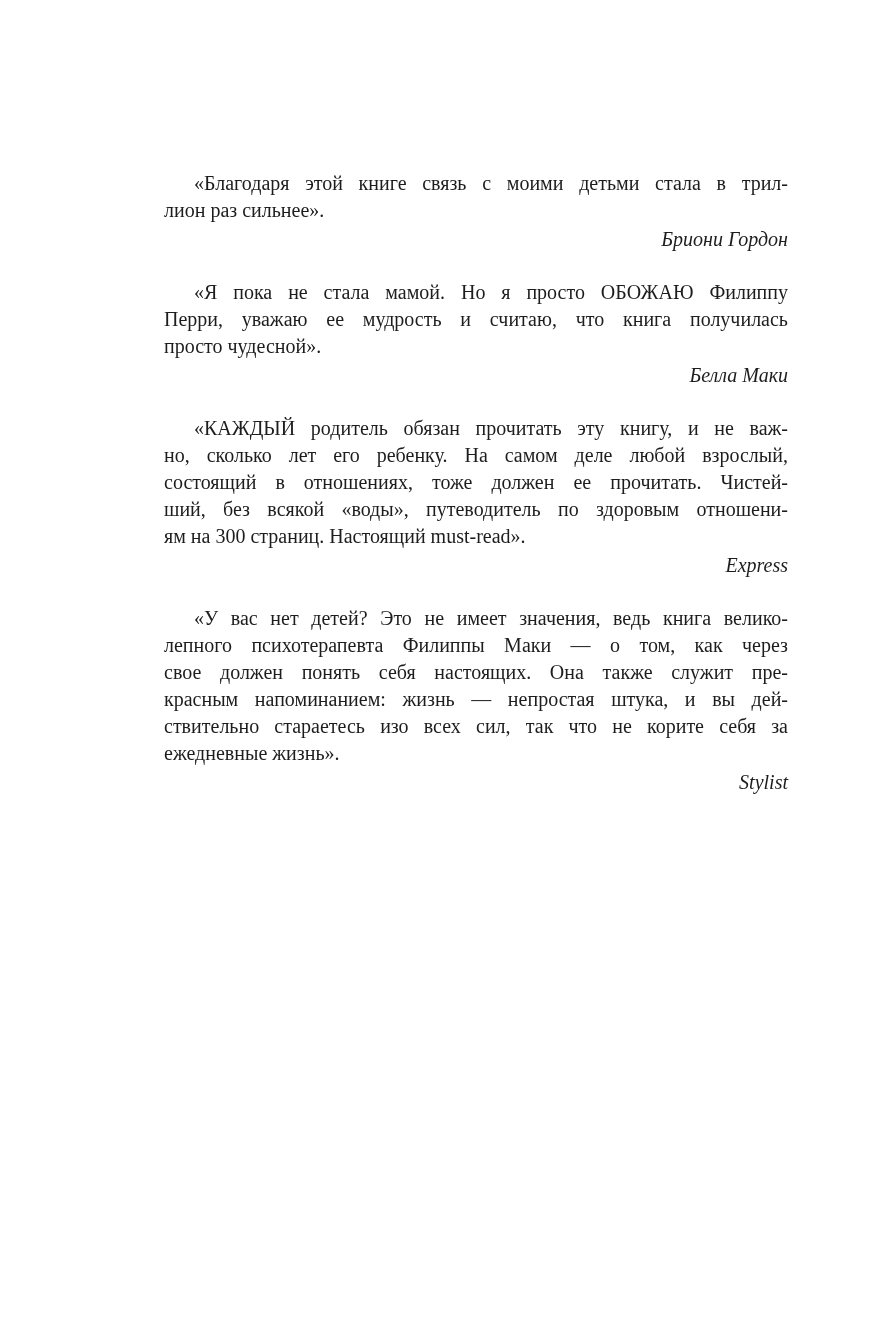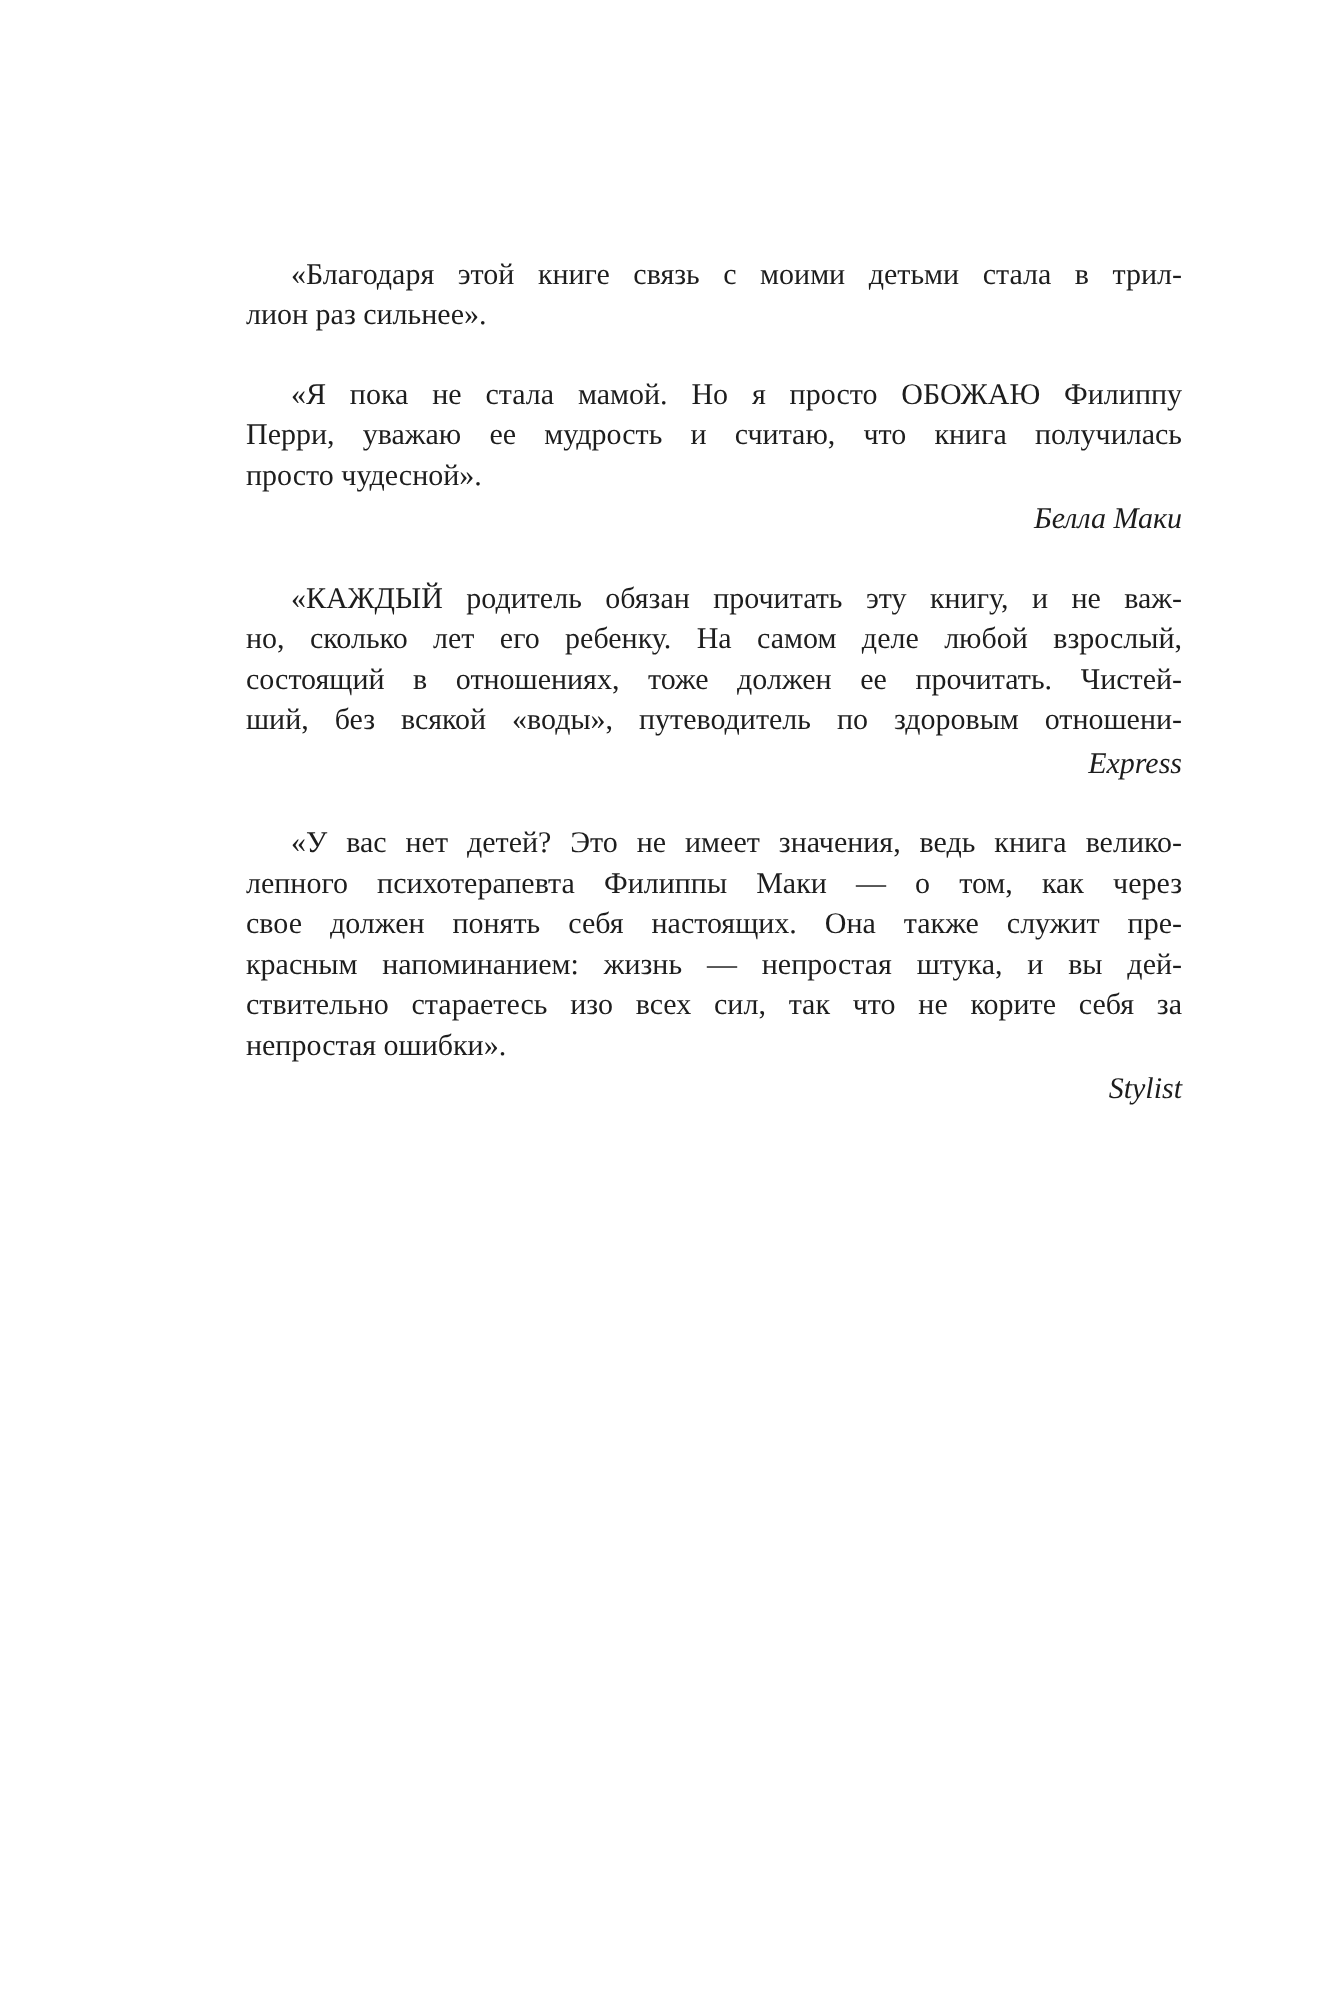--- a/index.html
+++ b/index.html
@@ -50,46 +50,48 @@
 </head>
 <body>
 
 <div class="page" style="background: rgb(255, 255, 255); color: rgb(29, 29, 29);">
   <div class="content" id="quotes-container">
   <div class="quote-block">
     <div class="quote-lines">
           <div class="quote-line first-line">«Благодаря этой книге связь с моими детьми стала в трил-</div>
           <div class="quote-line last-line">лион раз сильнее».</div>
         </div>
+    <div class="attribution">Бриони Гордон</div>
   </div>
 
   <div class="quote-block">
     <div class="quote-lines">
           <div class="quote-line first-line">«Я пока не стала мамой. Но я просто ОБОЖАЮ Филиппу</div>
           <div class="quote-line">Перри, уважаю ее мудрость и считаю, что книга получилась</div>
           <div class="quote-line last-line">просто чудесной».</div>
         </div>
     <div class="attribution">Белла Маки</div>
   </div>
 
   <div class="quote-block">
     <div class="quote-lines">
           <div class="quote-line first-line">«КАЖДЫЙ родитель обязан прочитать эту книгу, и не важ-</div>
           <div class="quote-line">но, сколько лет его ребенку. На самом деле любой взрослый,</div>
           <div class="quote-line">состоящий в отношениях, тоже должен ее прочитать. Чистей-</div>
           <div class="quote-line">ший, без всякой «воды», путеводитель по здоровым отношени-</div>
+          <div class="quote-line last-line">ям на 300 страниц. Настоящий must-read».</div>
         </div>
     <div class="attribution">Express</div>
   </div>
 
   <div class="quote-block">
     <div class="quote-lines">
           <div class="quote-line first-line">«У вас нет детей? Это не имеет значения, ведь книга велико-</div>
           <div class="quote-line">лепного психотерапевта Филиппы Маки — о том, как через</div>
           <div class="quote-line">свое должен понять себя настоящих. Она также служит пре-</div>
           <div class="quote-line">красным напоминанием: жизнь — непростая штука, и вы дей-</div>
           <div class="quote-line">ствительно стараетесь изо всех сил, так что не корите себя за</div>
-          <div class="quote-line last-line">непростая ошибки».</div>
+          <div class="quote-line last-line">ежедневные жизнь».</div>
         </div>
     <div class="attribution">Stylist</div>
   </div>
 </div>
 </div>
 
 </body></html>

